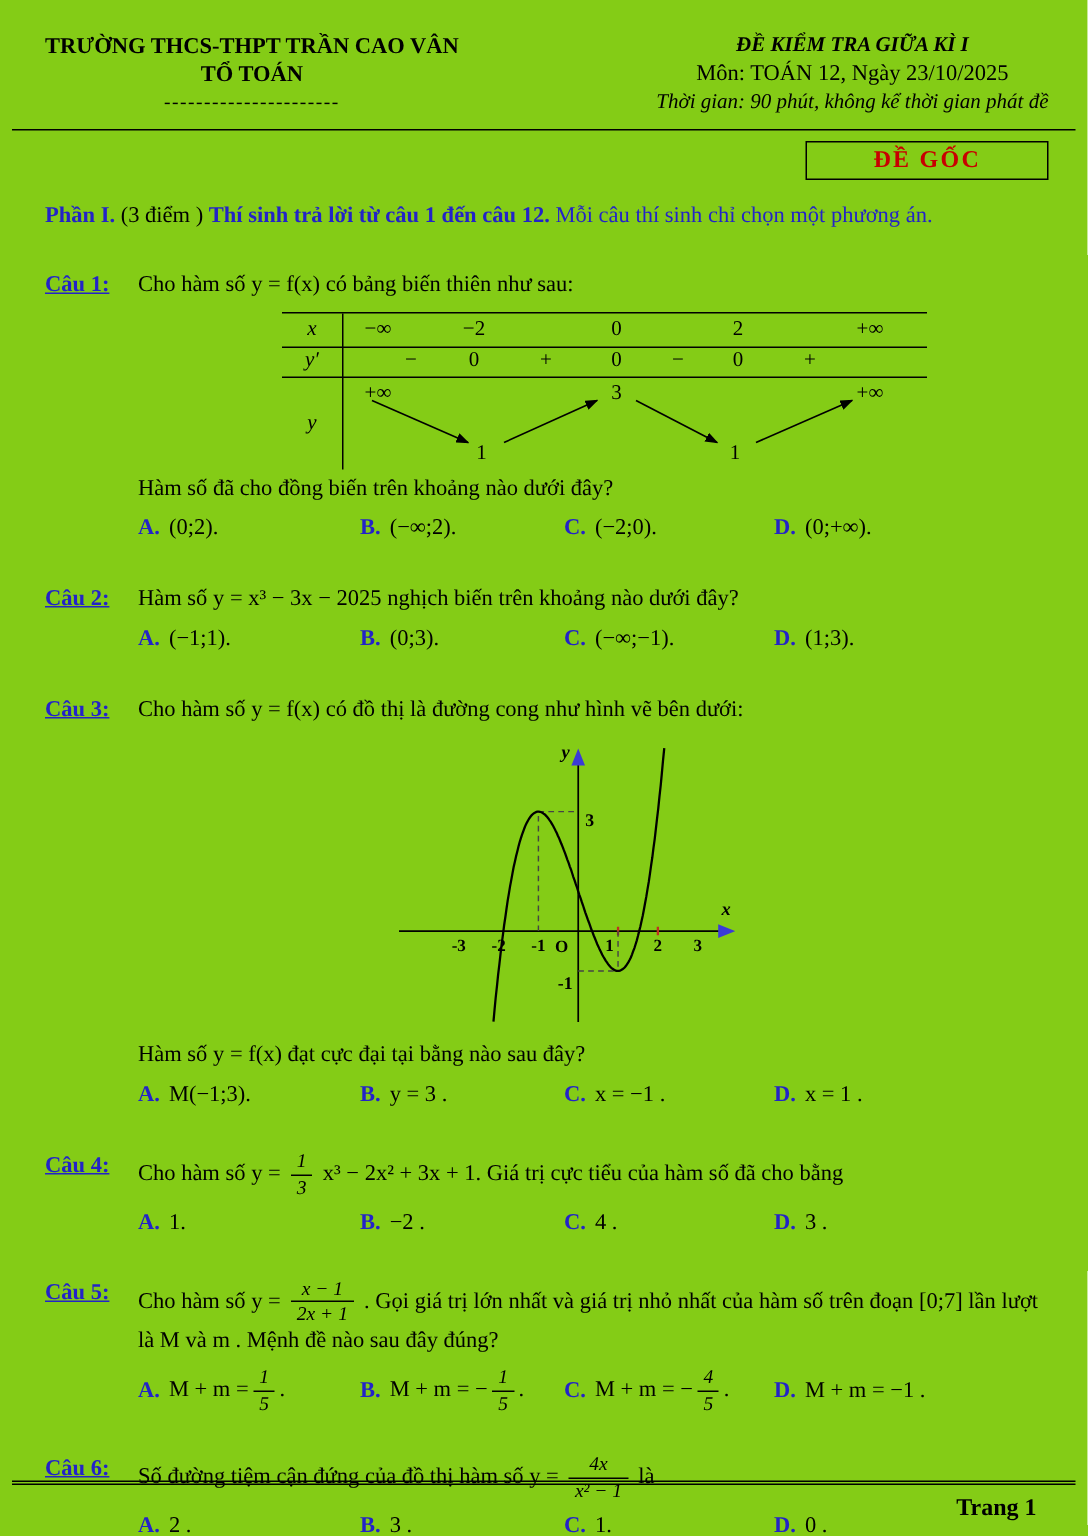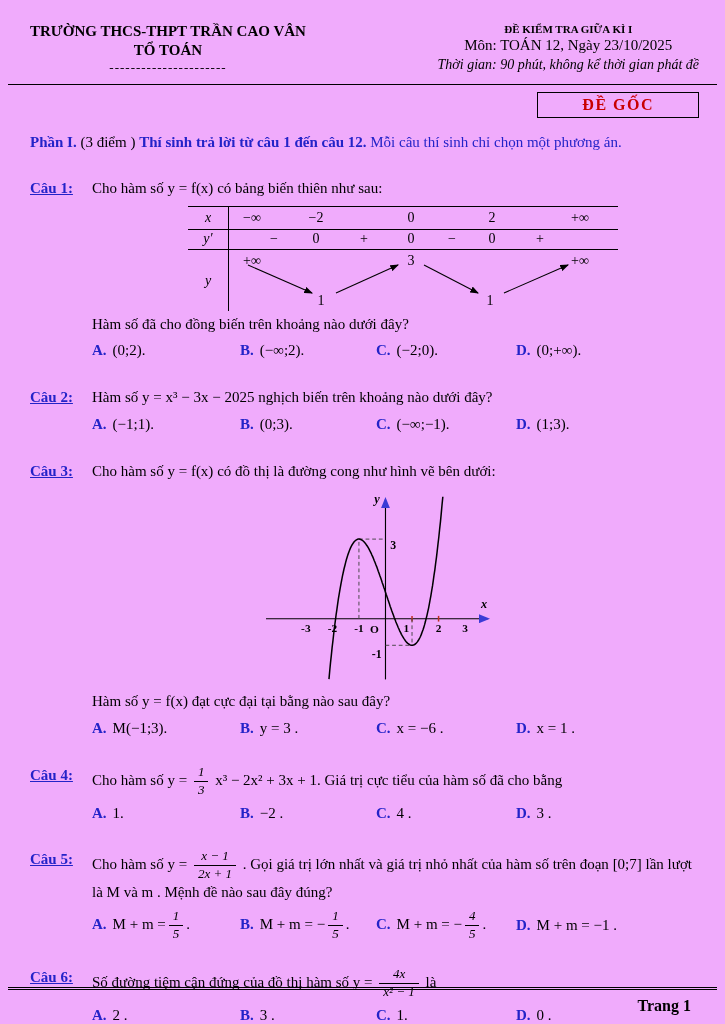--- a/index.html
+++ b/index.html
@@ -1,28 +1,28 @@
 <!DOCTYPE html>
 <html><head>
 <meta charset="utf-8">
 <style>
   * { box-sizing: border-box; }
   html,body { margin:0; padding:0; background:#ffffff; }
   .page {
     position:relative; width:725px; height:1024px; margin:0 auto;
-    background:#f0abfc; color:#000; overflow:hidden;
+    background:#84cc16; color:#000; overflow:hidden;
     font-family:"Liberation Serif","DejaVu Serif",serif; font-size:15px;
   }
   
   .header { display:flex; justify-content:space-between; padding:22px 26px 0 30px; }
   .header-left { text-align:center; line-height:1.25; }
   .header-left .school, .header-left .dept { font-weight:bold; font-size:15px; }
   .header-left .dashes { font-size:13px; letter-spacing:1px; }
   .header-right { text-align:center; line-height:1.3; }
-  .header-right .title { font-weight:bold; font-size:11px; }
+  .header-right .title { font-weight:bold; font-size:14px;font-style:italic; }
   .header-right .subject { font-weight:normal; font-size:15px; }
   .header-right .time { font-style:italic; font-size:14px; }
   .header-rule { border-top:1.5px solid #000; margin:8px 8px 0 8px; }
   .variant-wrap { display:flex; justify-content:flex-end; padding:7px 26px 0 0; }
   .variant-box { border:1.6px solid #000; padding:3px 44px; font-weight:bold;
                  color:#c80000; font-size:16px; letter-spacing:1.5px; }
   
   .content { padding:12px 26px 0 30px; }
   .blue { color:#2323c8; }
   .bold { font-weight:bold; }
@@ -205,21 +205,21 @@
         </div>
 
         <div class="q-question">
           <span>Hàm số</span>
           <span class="math">y = f(x)</span>
           <span>đạt cực đại tại bằng nào sau đây?</span>
         </div>
         <div class="options">
           <span class="opt"><span class="opt-letter">A.</span><span class="math">M(−1;3).</span></span>
           <span class="opt"><span class="opt-letter">B.</span><span class="math">y = 3 .</span></span>
-          <span class="opt"><span class="opt-letter">C.</span><span class="math">x = −6 .</span></span>
+          <span class="opt"><span class="opt-letter">C.</span><span class="math">x = −1 .</span></span>
           <span class="opt"><span class="opt-letter">D.</span><span class="math">x = 1 .</span></span>
         </div>
       </div>
     </div>
 
     <div class="question">
       <span class="q-label">Câu 4:</span>
       <div class="q-body">
         <span>Cho hàm số</span>
         <span class="math">y =</span>

